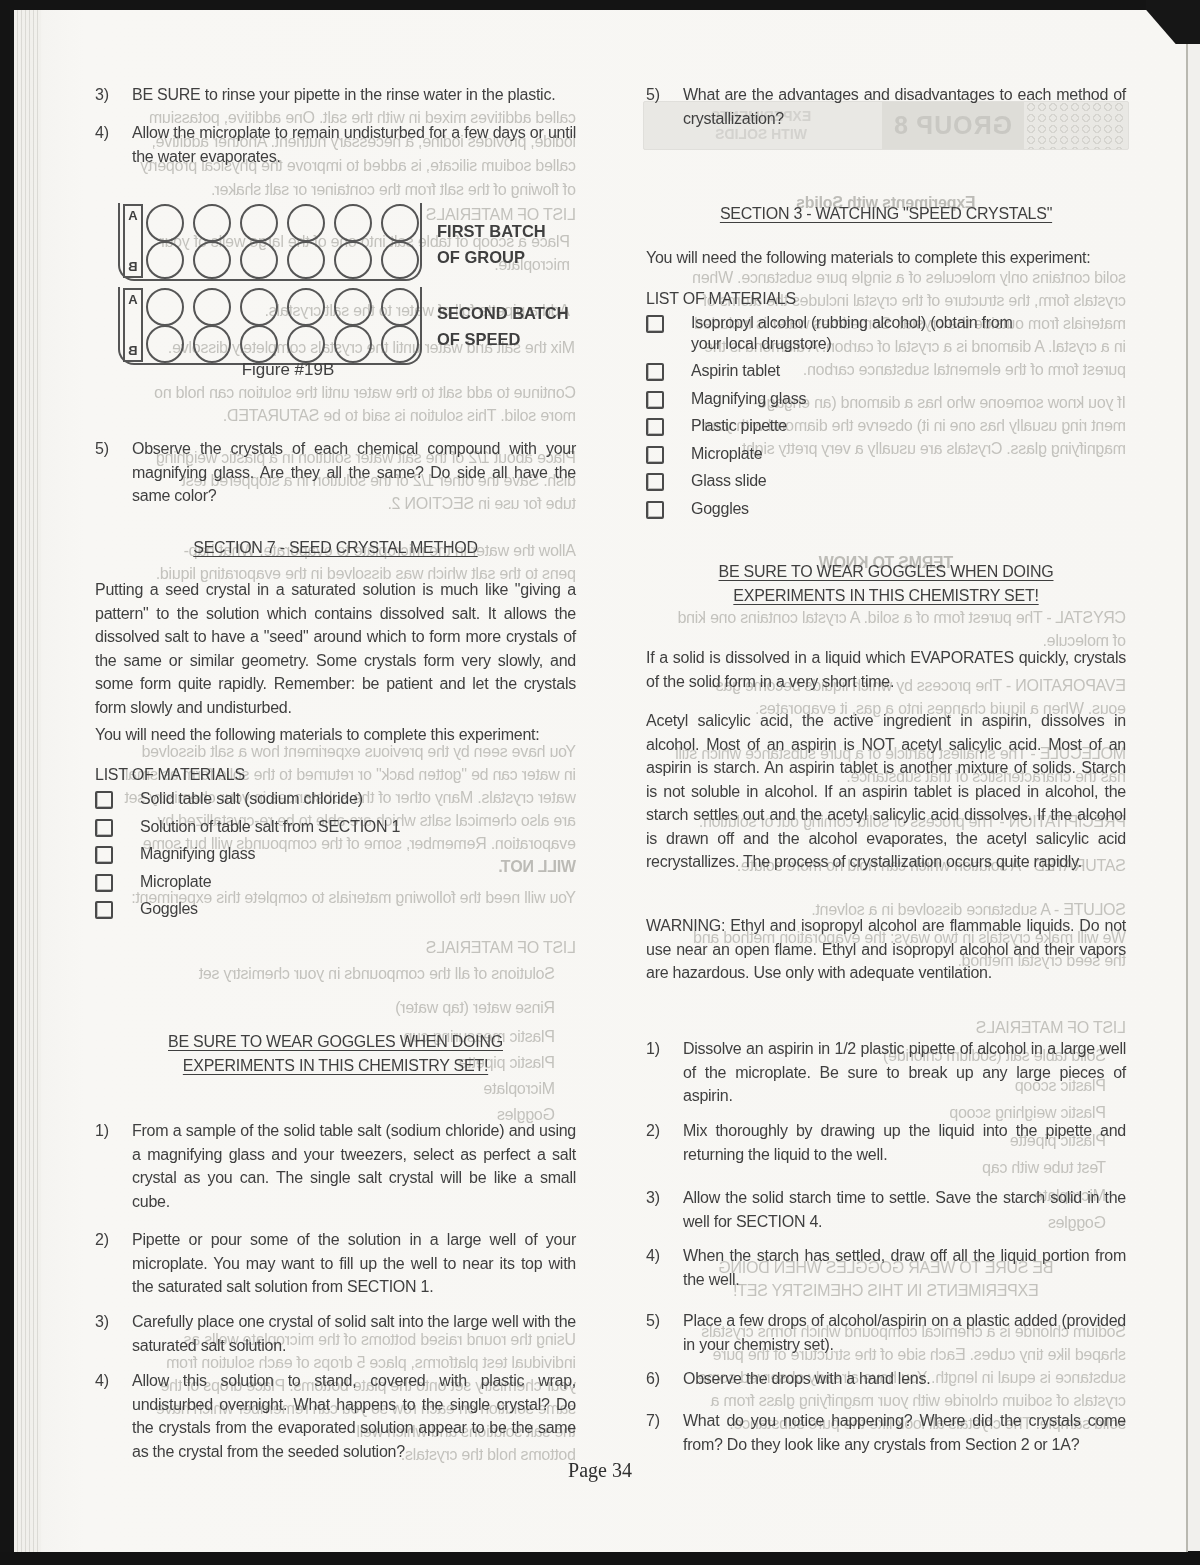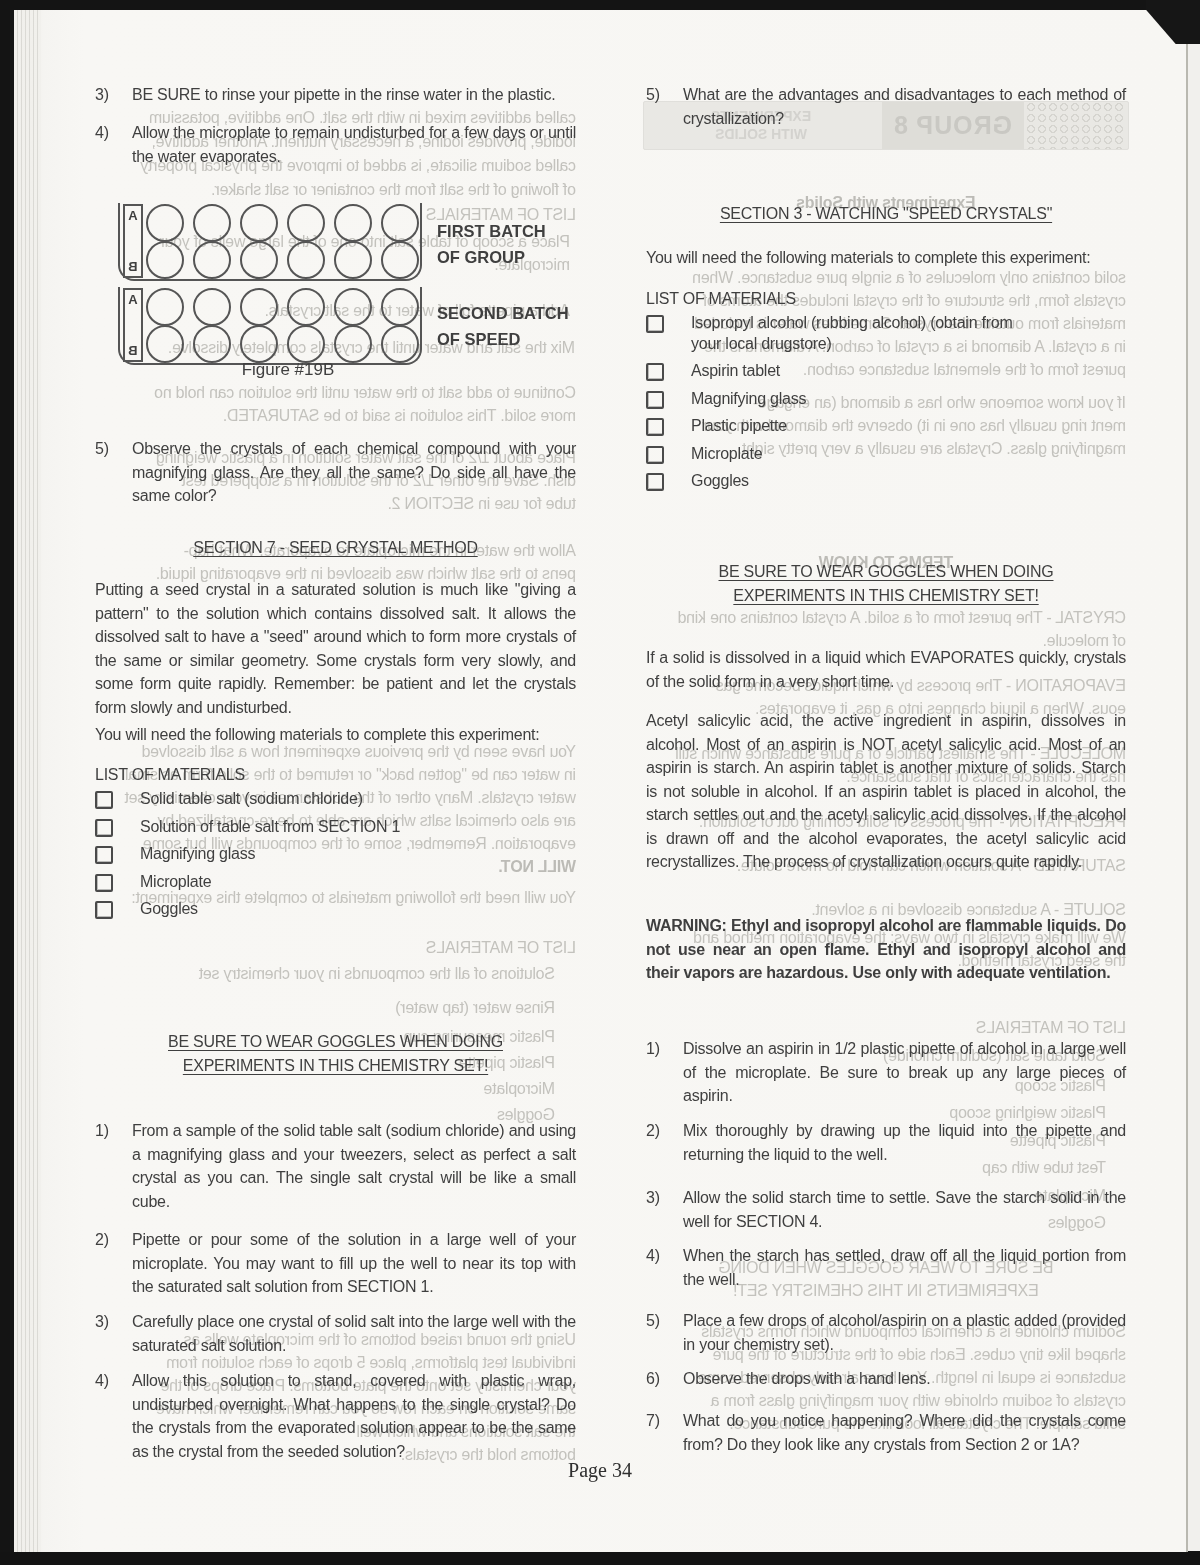--- a/index.html
+++ b/index.html
@@ -36,21 +36,21 @@
   
   .col{position:absolute;top:0;height:1565px;}
   #col-l{left:95px;width:481px;}
   #col-r{left:646px;width:480px;}
   .blk{position:absolute;left:0;width:100%;font-size:16px;line-height:23.5px;letter-spacing:-.25px;}
   .nitem{display:flex;}
   .nitem .n{width:37px;flex:none;}
   .nitem .nt{flex:1;text-align:justify;}
   .heading{text-align:center;text-decoration:underline;text-underline-offset:3px;}
   .justify{text-align:justify;}
-  .bold{font-weight:bold;}
+  .bold{font-weight:normal;}
   .matlist{display:flex;flex-direction:column;gap:7px;}
   .mrow{display:flex;line-height:20.5px;}
   .cb{flex:none;width:14px;height:14px;border:2px solid #4a4a4a;border-radius:2px;margin-top:2px;
       box-shadow:inset 1px -1px 0 rgba(74,74,74,.35);}
   .mtext{margin-left:27px;}
 
   
   .plate{position:absolute;left:23px;width:300px;height:76px;border:2px solid #555;border-top:none;
          border-radius:0 0 16px 16px;}
   .wrow{position:absolute;left:26px;display:flex;gap:9px;}
@@ -319,20 +319,24 @@
       <div class="mrow">
           <span class="cb"></span>
           <span class="mtext">Plastic pipette</span>
         </div>
       <div class="mrow">
           <span class="cb"></span>
           <span class="mtext">Microplate</span>
         </div>
       <div class="mrow">
           <span class="cb"></span>
+          <span class="mtext">Glass slide</span>
+        </div>
+      <div class="mrow">
+          <span class="cb"></span>
           <span class="mtext">Goggles</span>
         </div>
     </div>
 
     <div class="blk heading" style="top:560px;">
       <div>BE SURE TO WEAR GOGGLES WHEN DOING</div>
       <div>EXPERIMENTS IN THIS CHEMISTRY SET!</div>
     </div>
 
     <div class="blk justify" style="top:646px;">If a solid is dissolved in a liquid which EVAPORATES quickly, crystals of the solid form in a very short time.</div>

